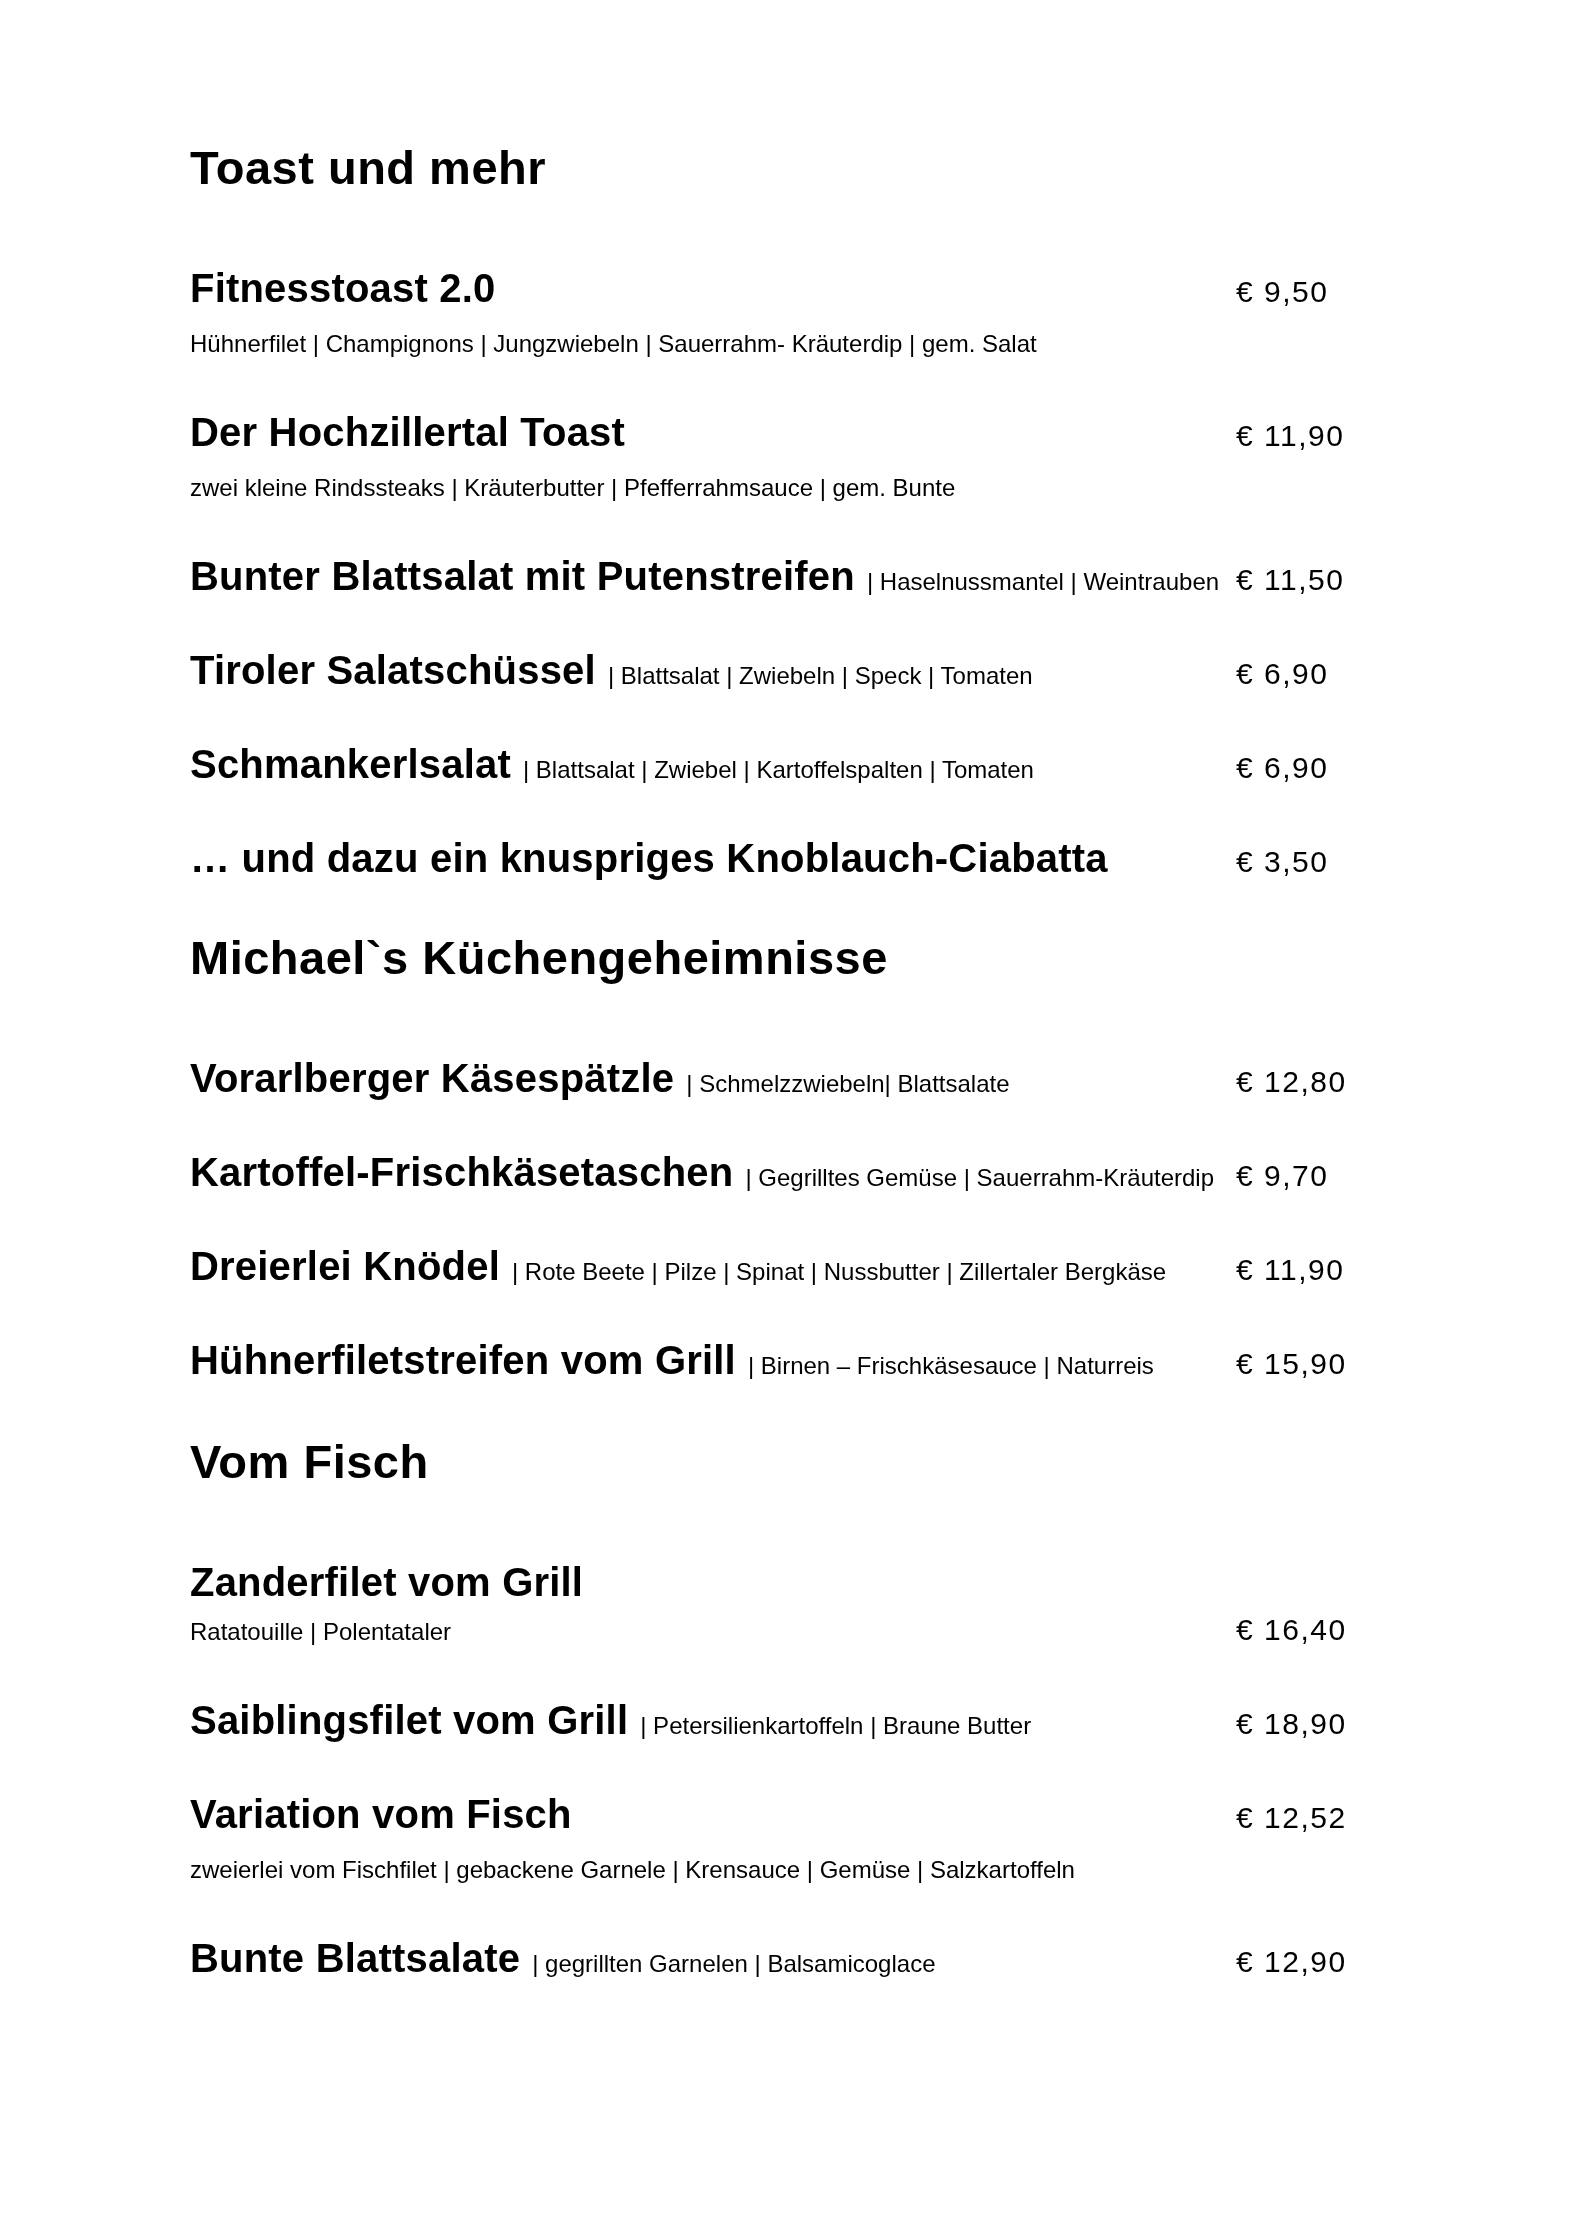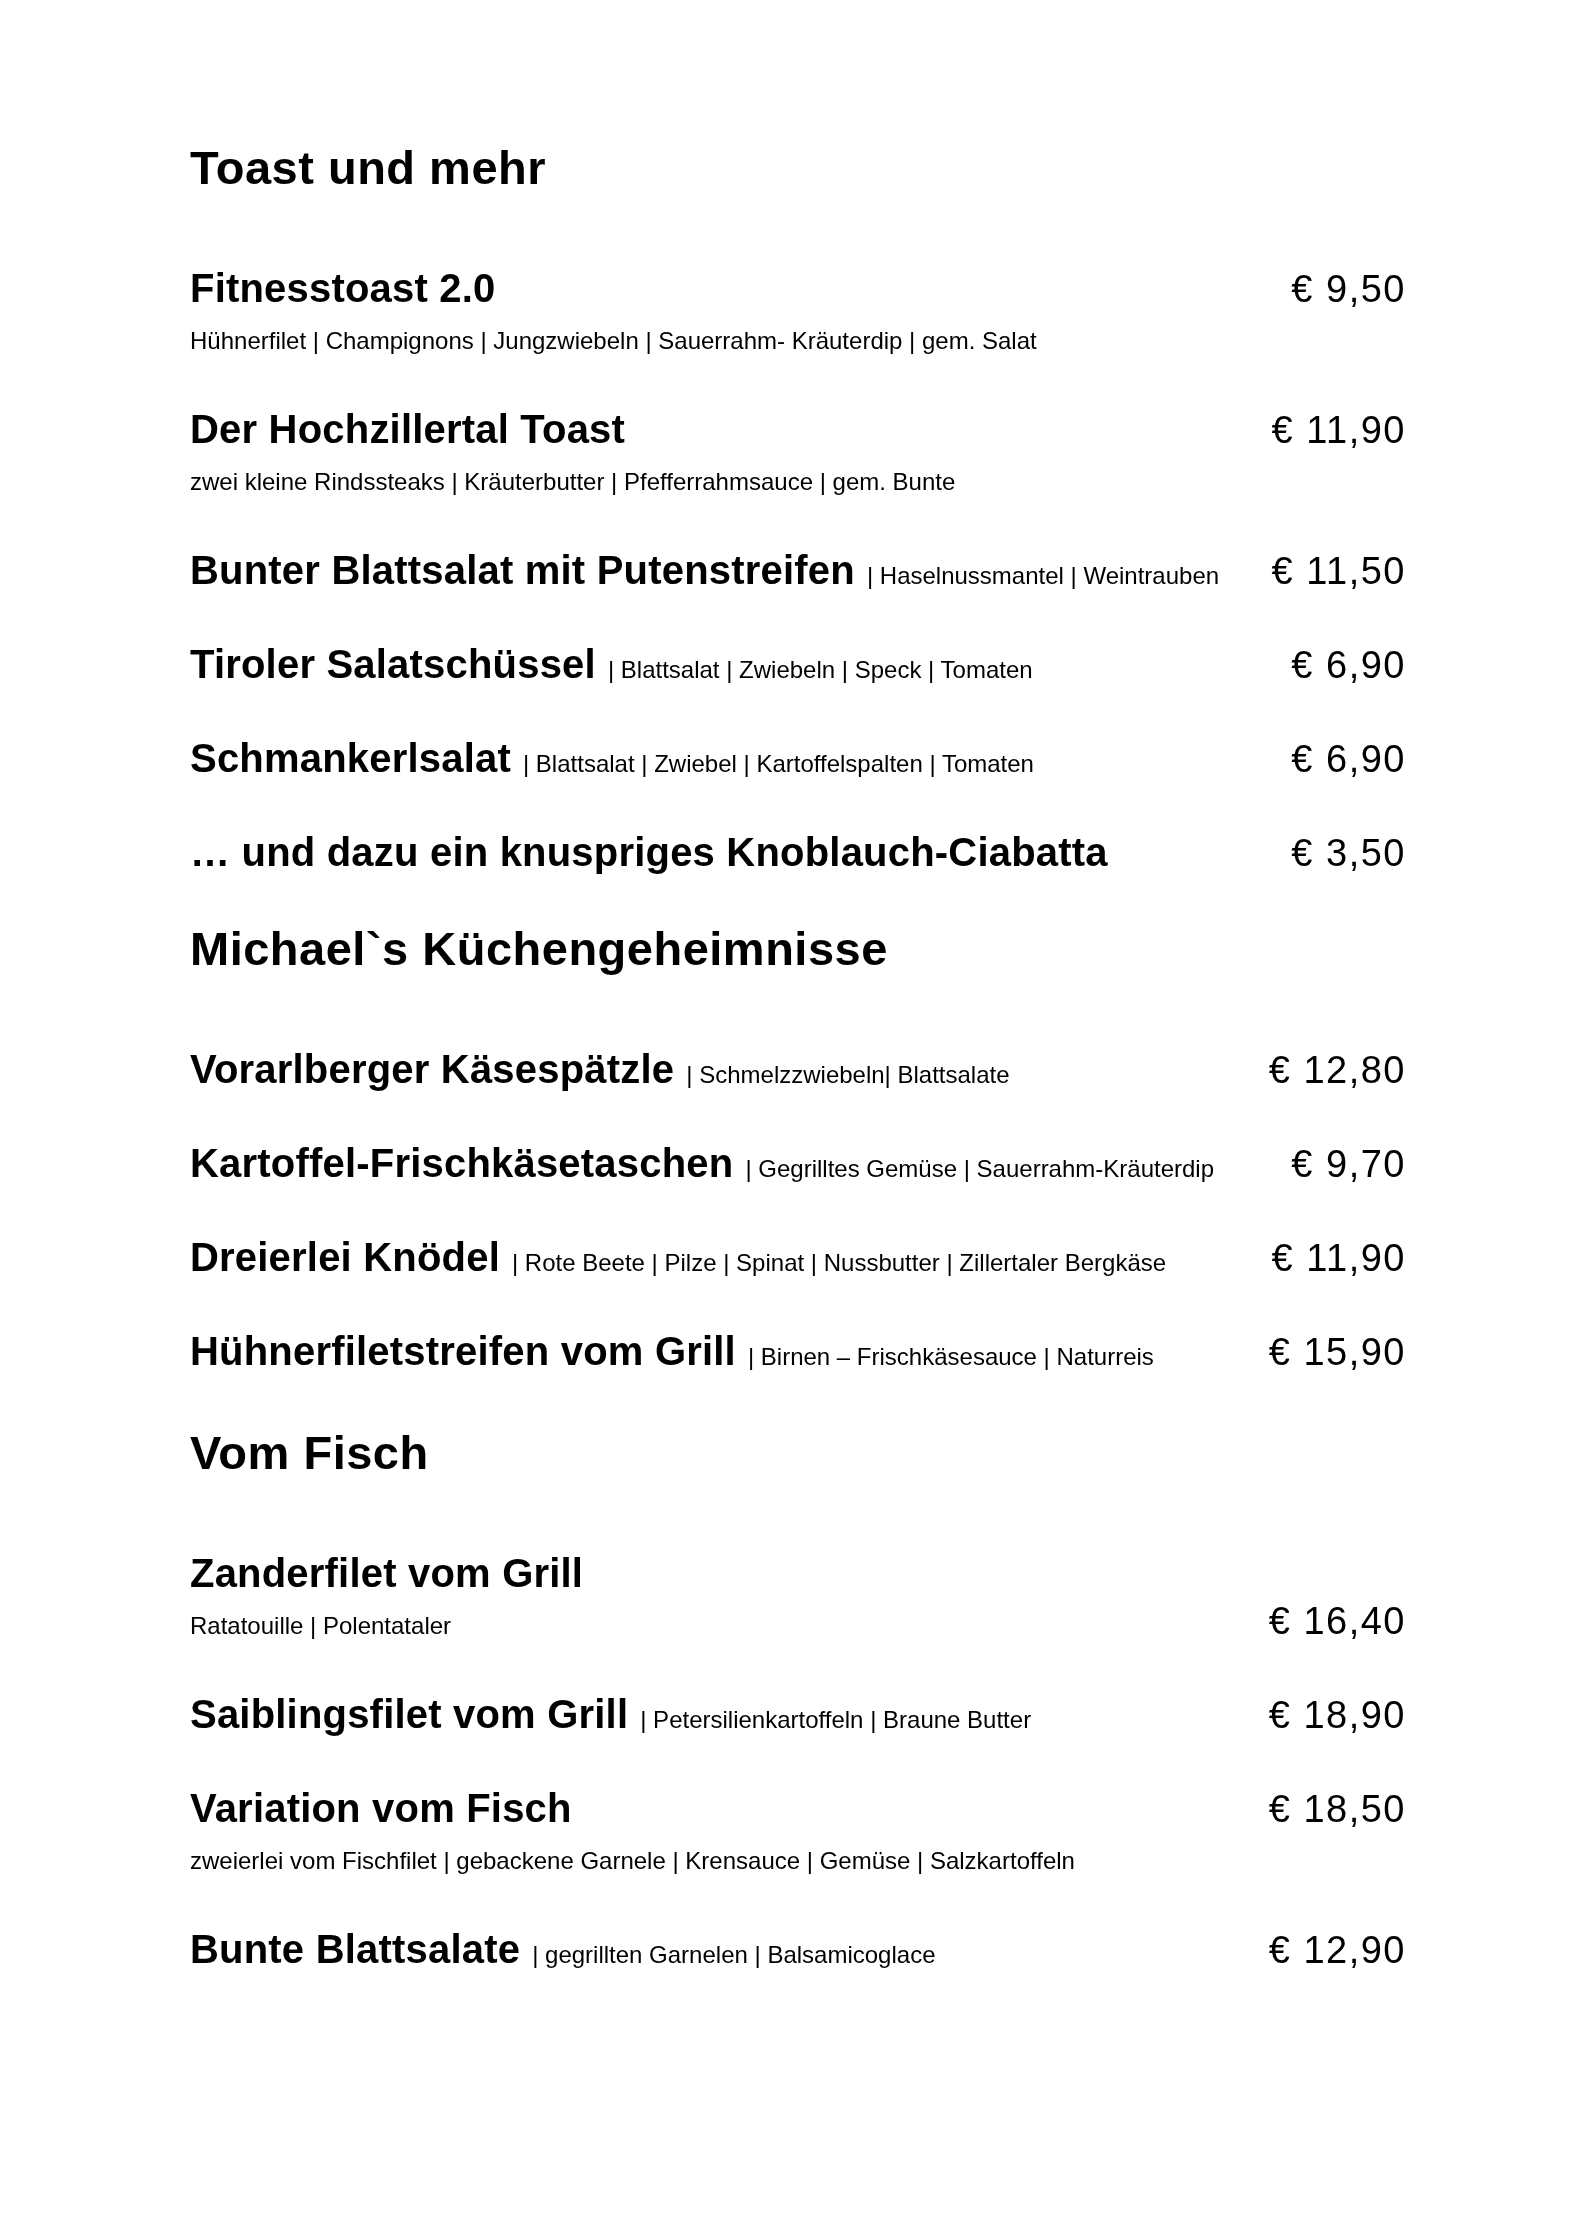--- a/index.html
+++ b/index.html
@@ -39,27 +39,27 @@
     letter-spacing: 0.2px;
     flex: 0 0 auto;
   }
   .desc {
     font-size: 24px;
     font-weight: 400;
     margin-left: 12px;
     flex: 0 0 auto;
   }
   .price {
-    font-size: 38px;
+    font-size: 30px;
     font-weight: 400;
     letter-spacing: 1.5px;
     flex: 0 0 170px;
     width: 170px;
     margin-left: auto;
-    text-align: right;
+    text-align: left;
   }
   .sub {
     font-size: 24px;
     font-weight: 400;
     line-height: 40px;
     margin-top: 12px;
     white-space: nowrap;
   }
   .sub-line { margin-top: 8px; }
   .sub-line .sub { margin-top: 0; flex: 0 0 auto; }
@@ -168,21 +168,21 @@
     <div class="line">
       <span class="name">Saiblingsfilet vom Grill</span>
       <span class="desc">| Petersilienkartoffeln | Braune Butter</span>
       <span class="price">€ 18,90</span>
     </div>
   </div>
 
   <div class="item">
     <div class="line">
       <span class="name">Variation vom Fisch</span>
-      <span class="price">€ 18,50</span>
+      <span class="price">€ 12,52</span>
     </div>
     <div class="sub">zweierlei vom Fischfilet | gebackene Garnele | Krensauce | Gemüse | Salzkartoffeln</div>
   </div>
 
   <div class="item">
     <div class="line">
       <span class="name">Bunte Blattsalate</span>
       <span class="desc">| gegrillten Garnelen | Balsamicoglace</span>
       <span class="price">€ 12,90</span>
     </div>

